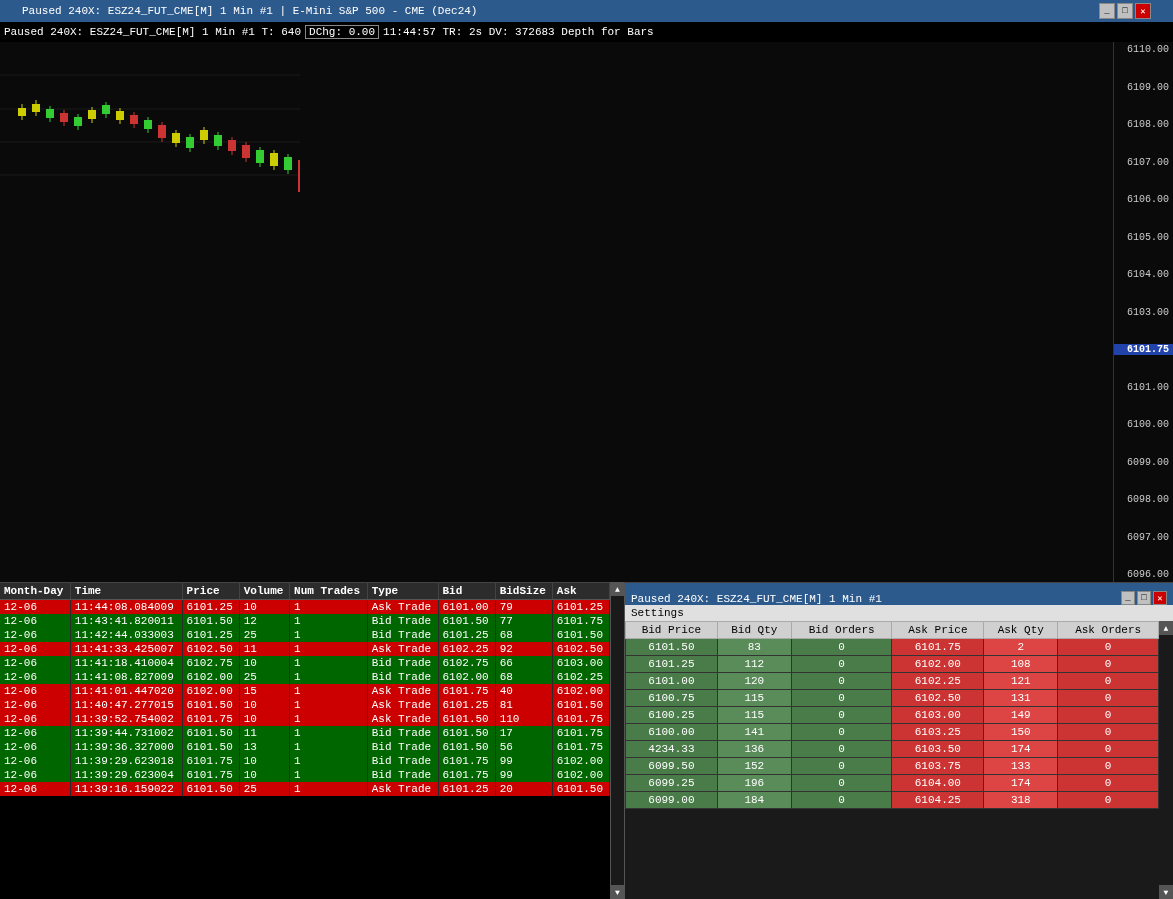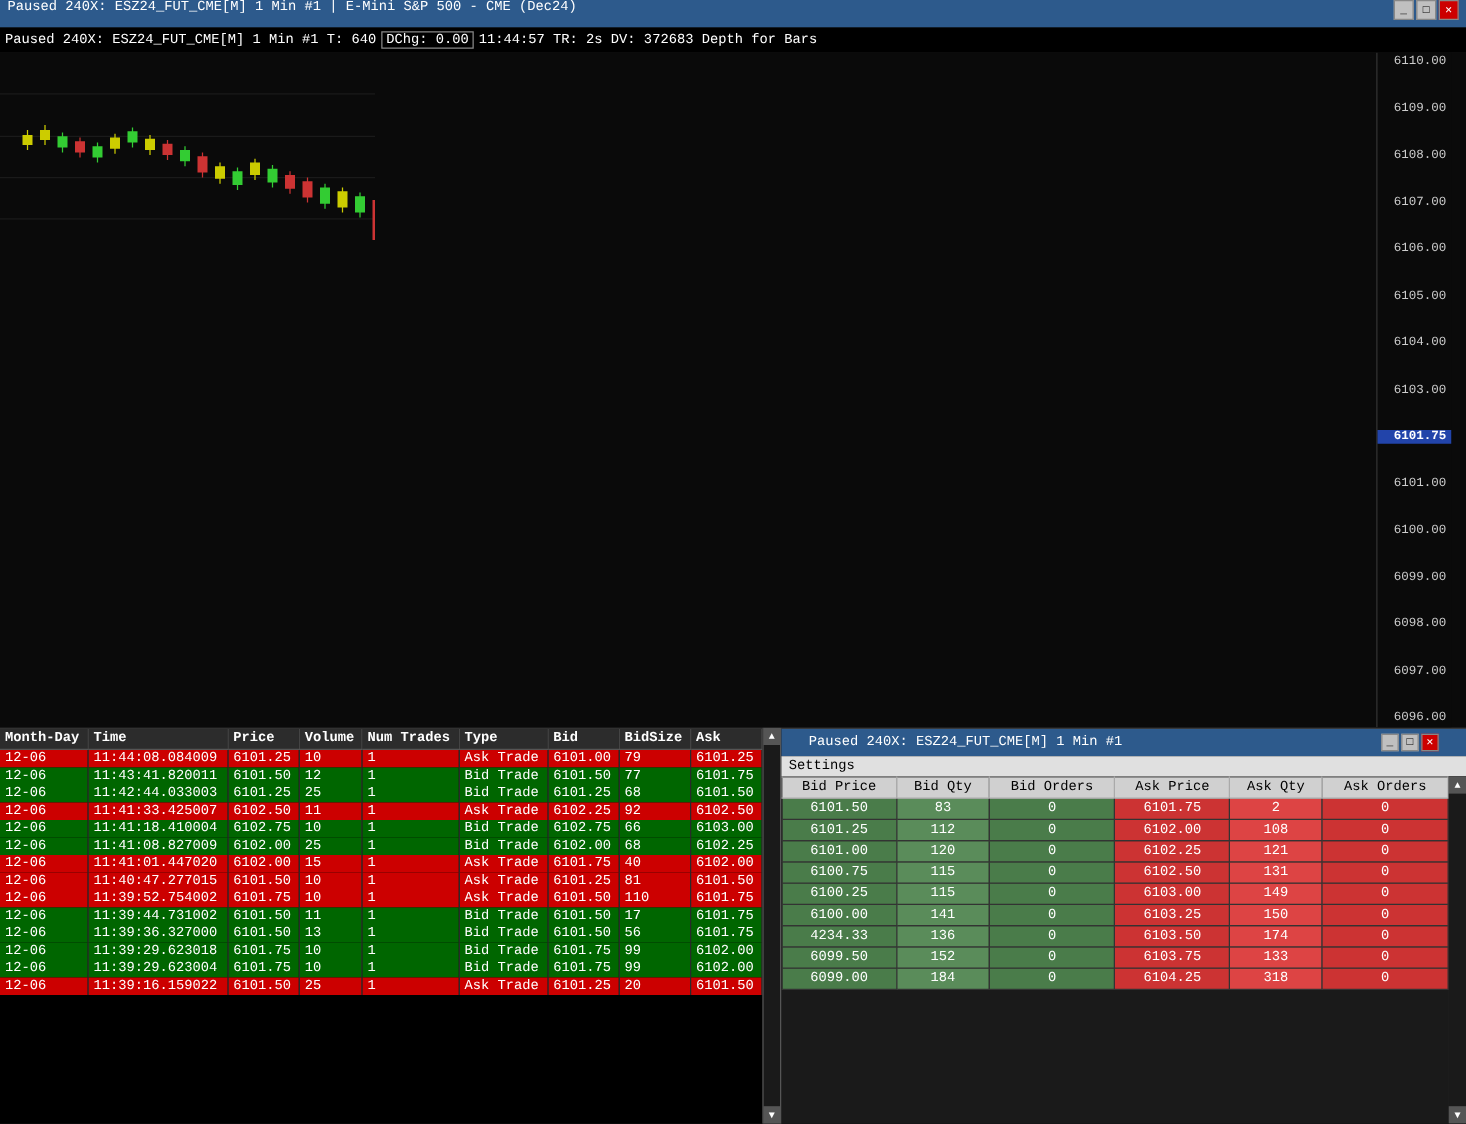--- a/index.html
+++ b/index.html
@@ -11,22 +11,22 @@
       width: 1173px;
       height: 899px;
       overflow: hidden;
     }
 
     
     #title-bar {
       background: #2d5a8c;
       height: 22px;
       display: flex;
-      align-items: flex-start;
-      padding: 0 6px;
+      align-items: center;
+      padding: 0 22px;
       justify-content: space-between;
     }
     #title-bar .title-text {
       font-size: 11px;
       color: #ffffff;
     }
     #title-bar .win-controls {
       display: flex;
       gap: 2px;
     }
@@ -67,21 +67,21 @@
       background: #0a0a0a;
       width: 100%;
       height: 540px;
       position: relative;
       overflow: hidden;
     }
 
     
     #price-axis {
       position: absolute;
-      right: 12px;
+      right: 0;
       top: 0;
       width: 60px;
       height: 100%;
       background: #0a0a0a;
       border-left: 1px solid #333;
       display: flex;
       flex-direction: column;
       justify-content: space-between;
       padding: 2px 0;
     }
@@ -176,22 +176,22 @@
       display: flex;
       flex-direction: column;
       overflow: hidden;
     }
 
     
     #dom-title-bar {
       background: #2d5a8c;
       height: 22px;
       display: flex;
-      align-items: center;
-      padding: 0 22px;
+      align-items: flex-end;
+      padding: 0 6px;
       justify-content: space-between;
       font-size: 11px;
     }
     #dom-title-bar .dom-controls {
       display: flex;
       gap: 2px;
     }
     #dom-title-bar .dom-btn {
       width: 14px;
       height: 14px;
@@ -889,20 +889,28 @@
               </tr>
               <tr>
                 <td class="dom-bid-price">6099.50</td>
                 <td class="dom-bid-qty">152</td>
                 <td class="dom-bid-orders">0</td>
                 <td class="dom-ask-price">6103.75</td>
                 <td class="dom-ask-qty">133</td>
                 <td class="dom-ask-orders">0</td>
               </tr>
               <tr>
+                <td class="dom-bid-price">6099.25</td>
+                <td class="dom-bid-qty">196</td>
+                <td class="dom-bid-orders">0</td>
+                <td class="dom-ask-price">6104.00</td>
+                <td class="dom-ask-qty">174</td>
+                <td class="dom-ask-orders">0</td>
+              </tr>
+              <tr>
                 <td class="dom-bid-price">6099.00</td>
                 <td class="dom-bid-qty">184</td>
                 <td class="dom-bid-orders">0</td>
                 <td class="dom-ask-price">6104.25</td>
                 <td class="dom-ask-qty">318</td>
                 <td class="dom-ask-orders">0</td>
               </tr>
             </tbody>
         </table>
       </div>

